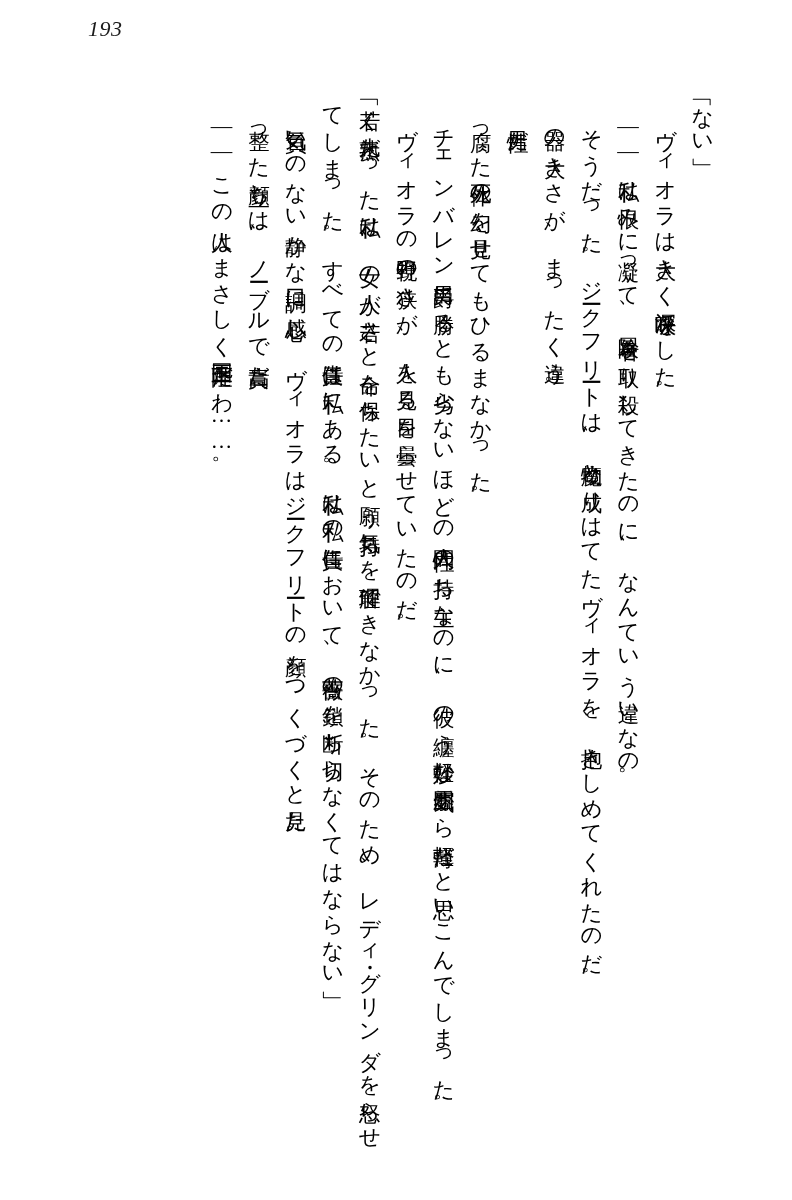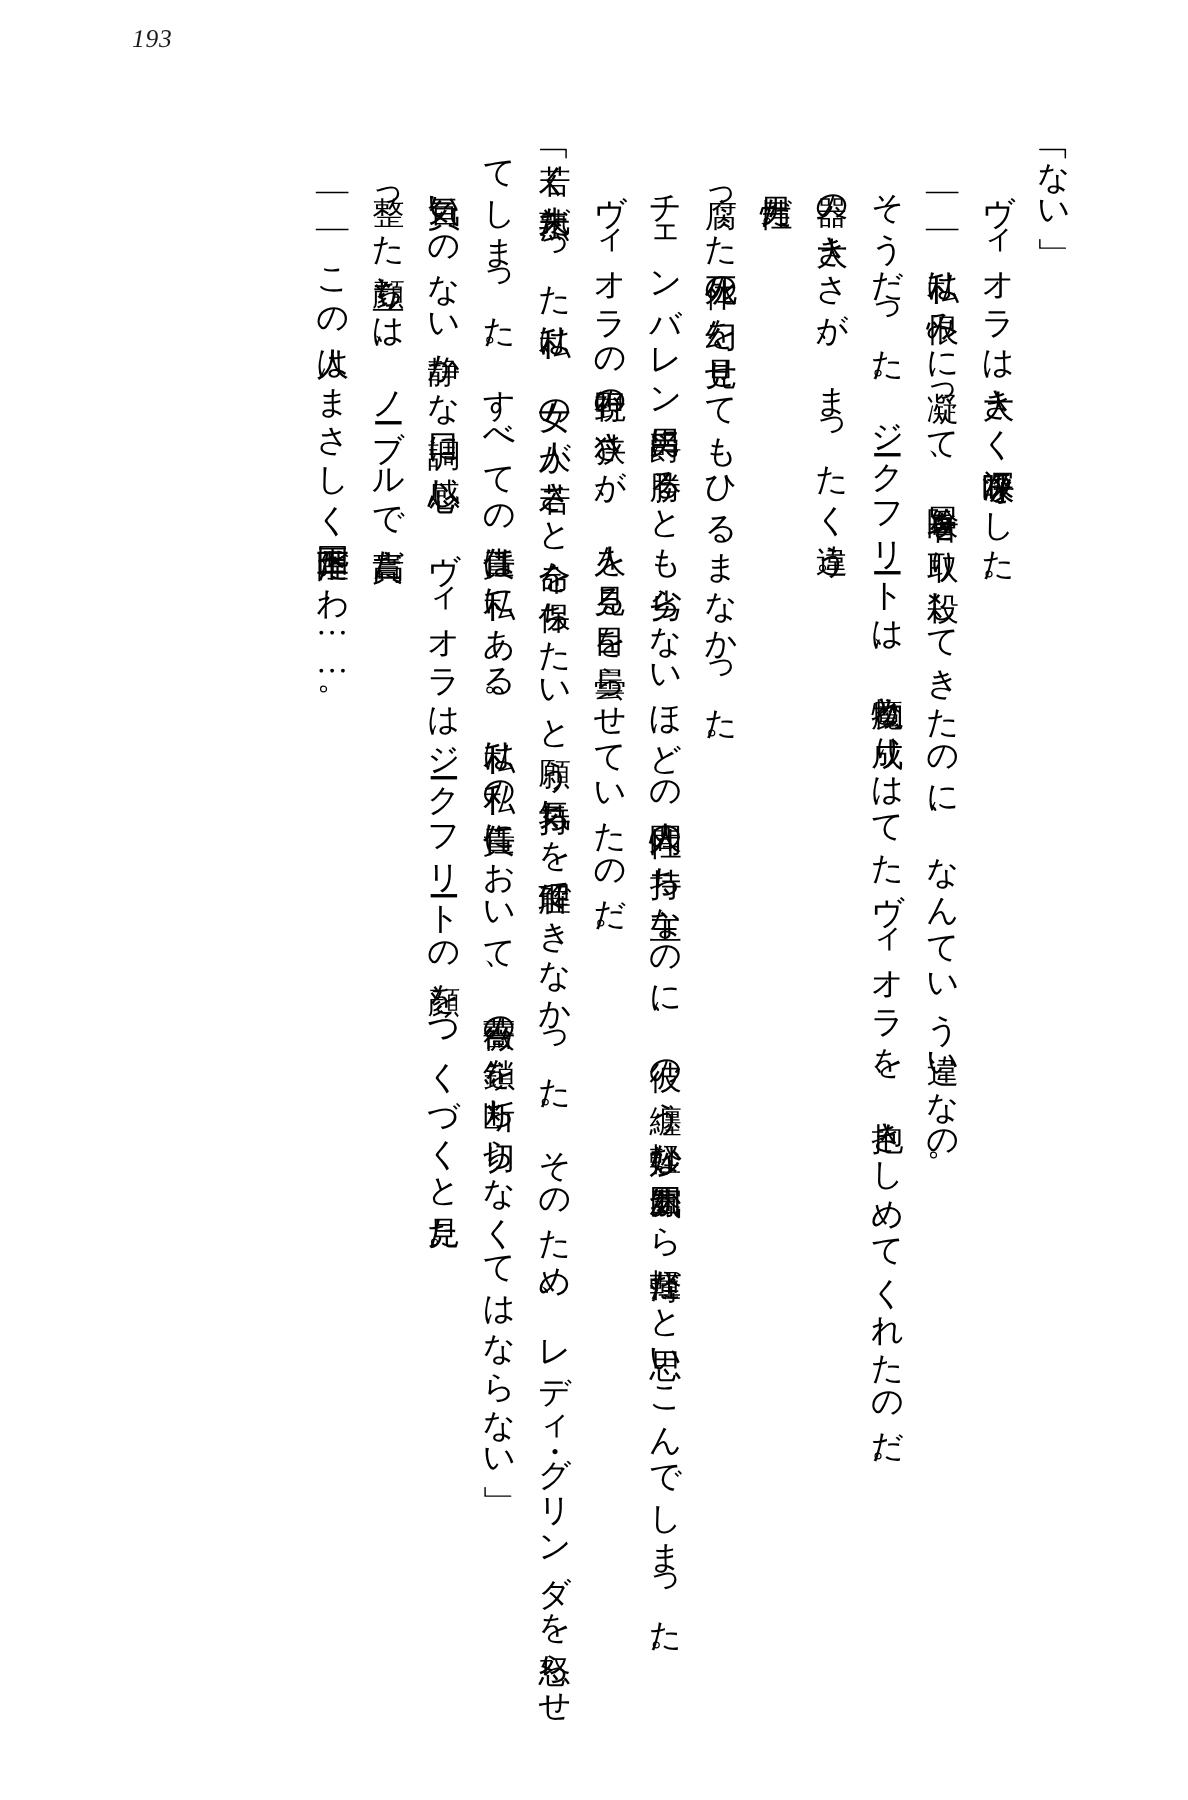--- a/index.html
+++ b/index.html
@@ -15,21 +15,21 @@
     overflow: hidden;
     font-family: "Liberation Serif", "DejaVu Serif", serif;
     color: #000000;
   }
   .page-number {
     position: absolute;
     top: 16px;
     left: 88px;
     font-family: "Liberation Serif", "DejaVu Serif", serif;
     font-style: italic;
-    font-size: 17px;
+    font-size: 22px;
     color: #1a1a1a;
     letter-spacing: 0.5px;
   }
   .body-text {
     position: absolute;
     top: 92px;
     left: 60px;
     width: 660px;
     height: 1060px;
     writing-mode: vertical-rl;

